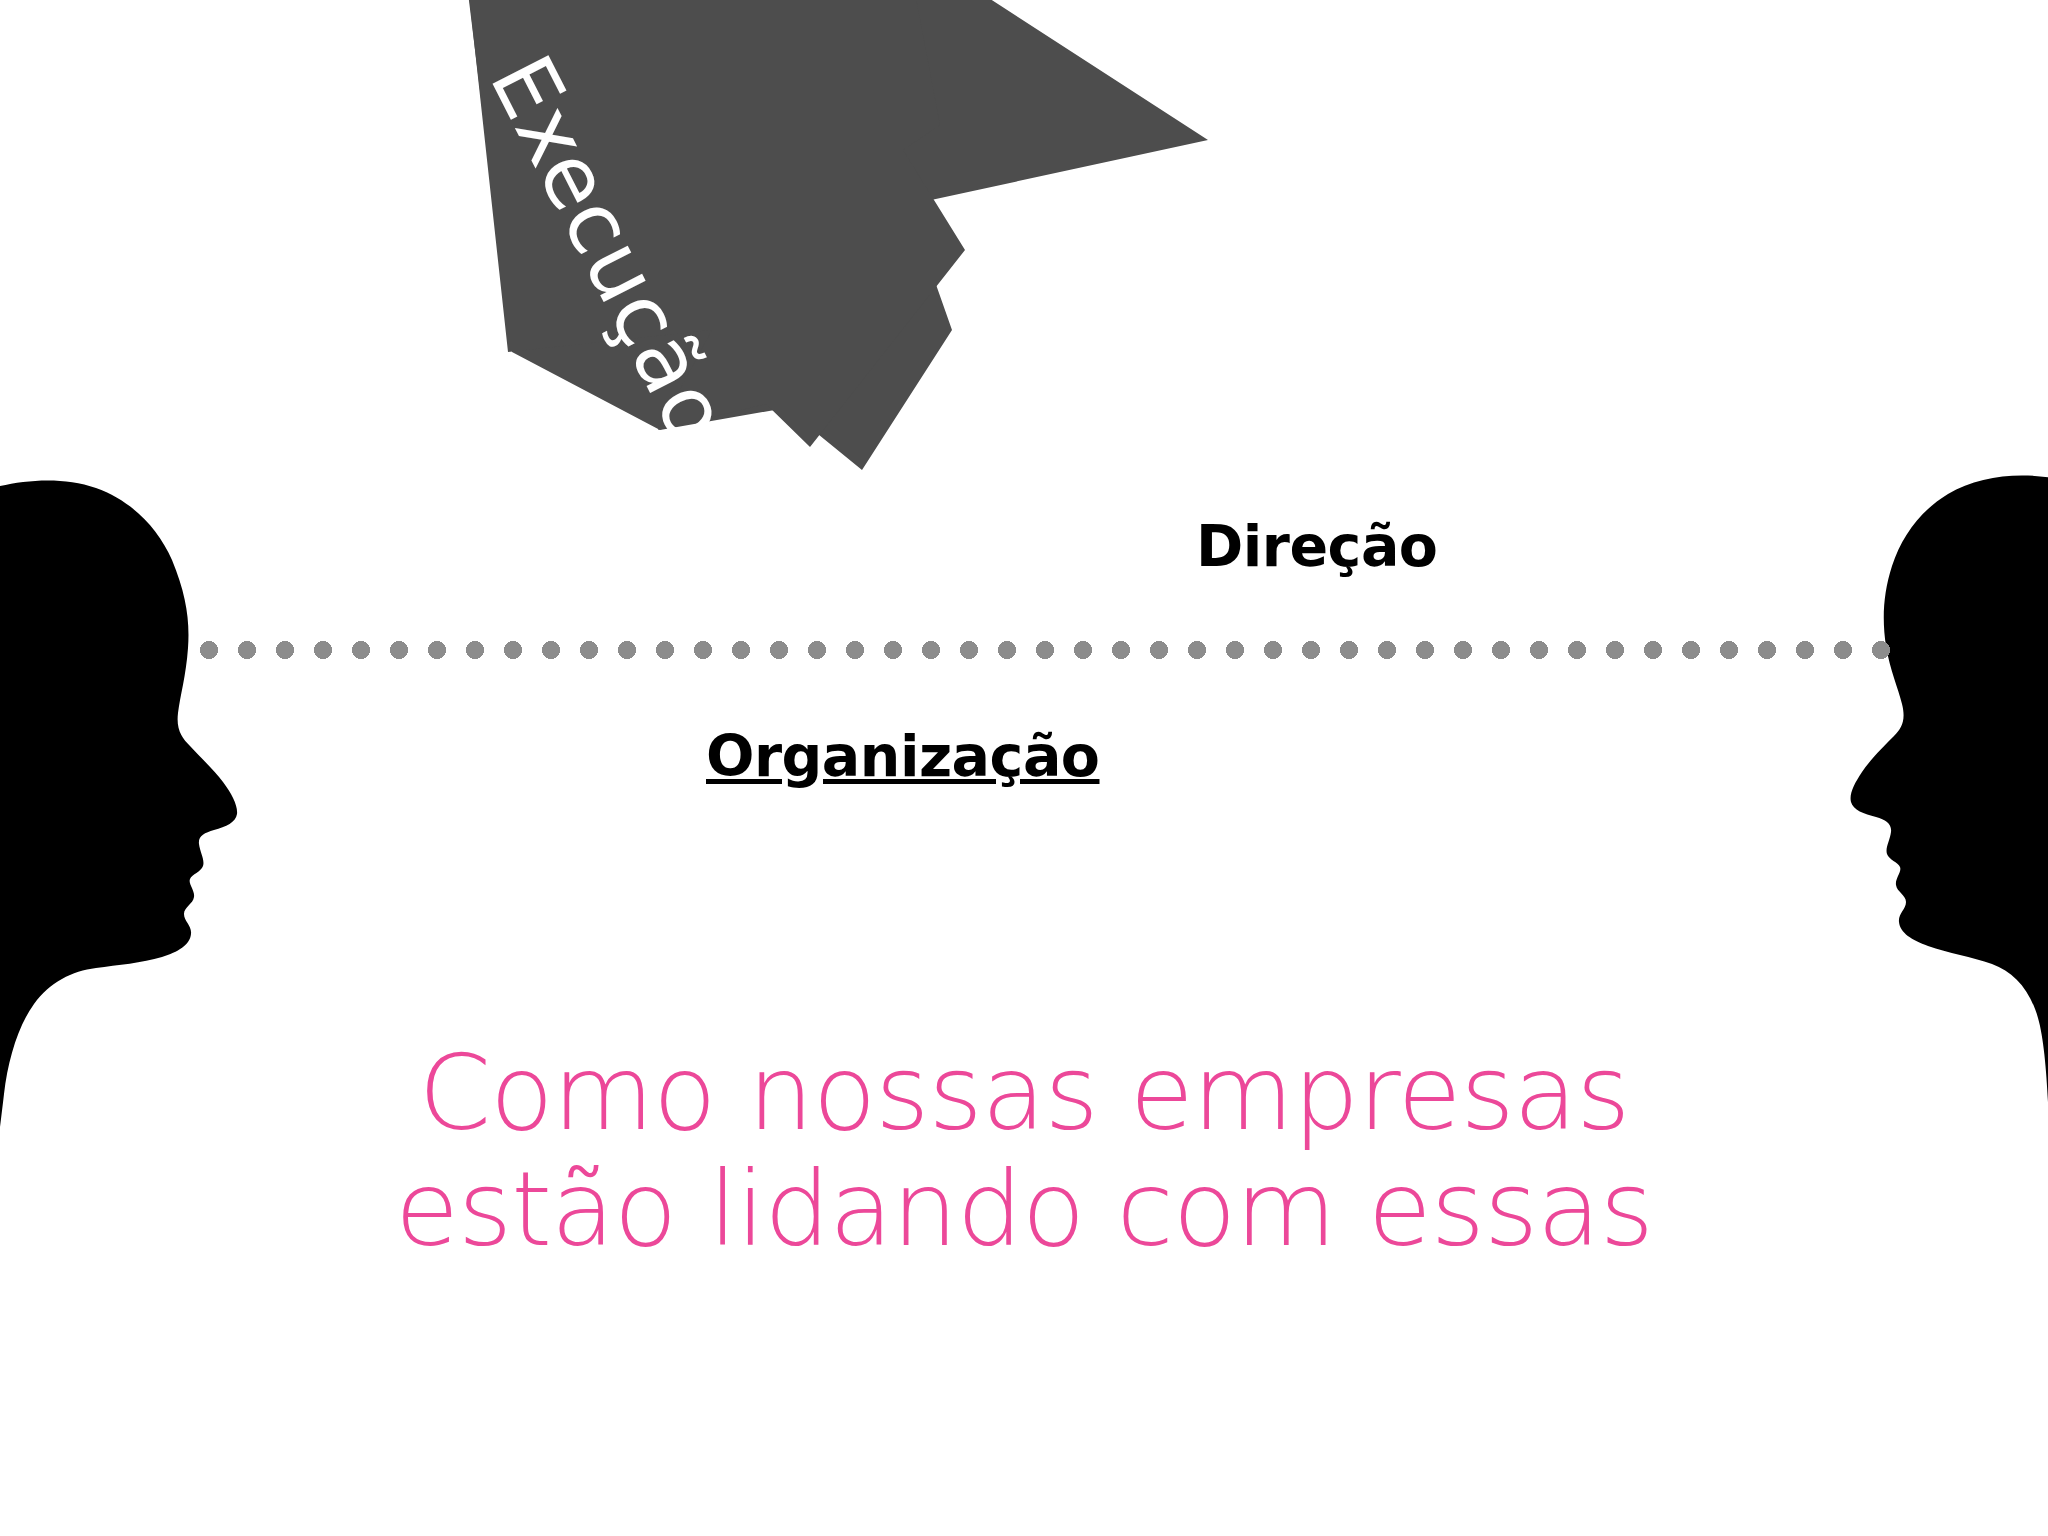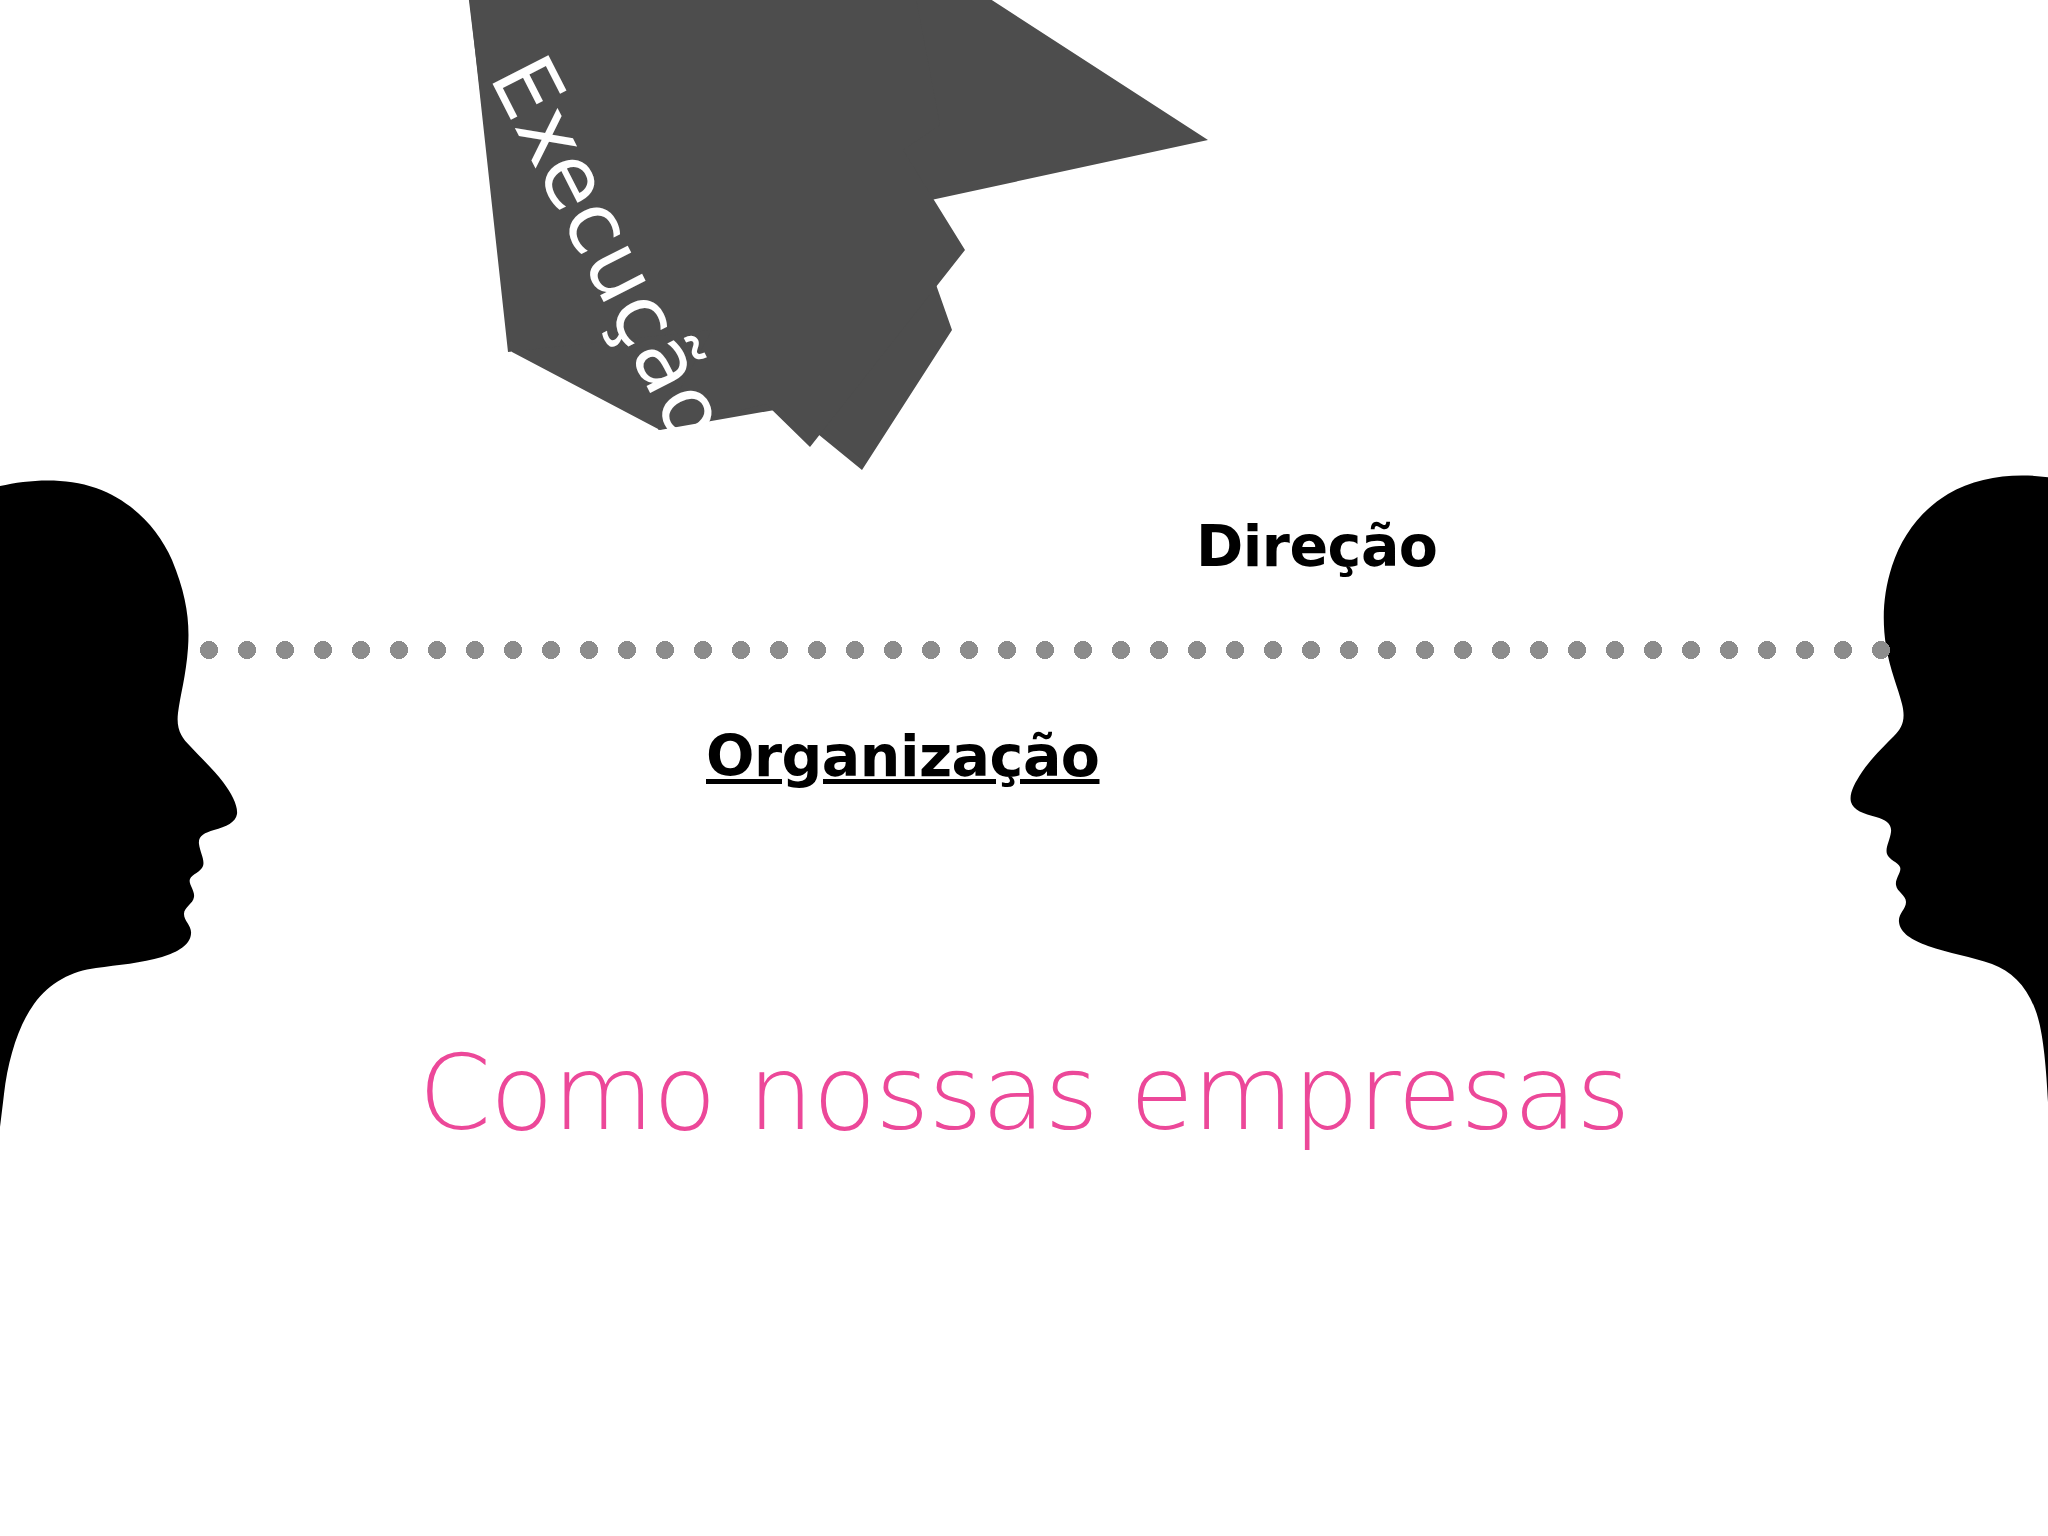--- a/index.html
+++ b/index.html
@@ -185,15 +185,16 @@
   <div id="dotted-line"></div>
 
 
   <div class="fn-label" id="label-direcao">Direção</div>
 
   <div class="fn-label" id="label-organizacao">Organização</div>
 
 
   <div id="question">
     <div>Como nossas empresas</div>
+    <div>estão lidando com essas</div>
   </div>
 
 </div>
 
 </body></html>

